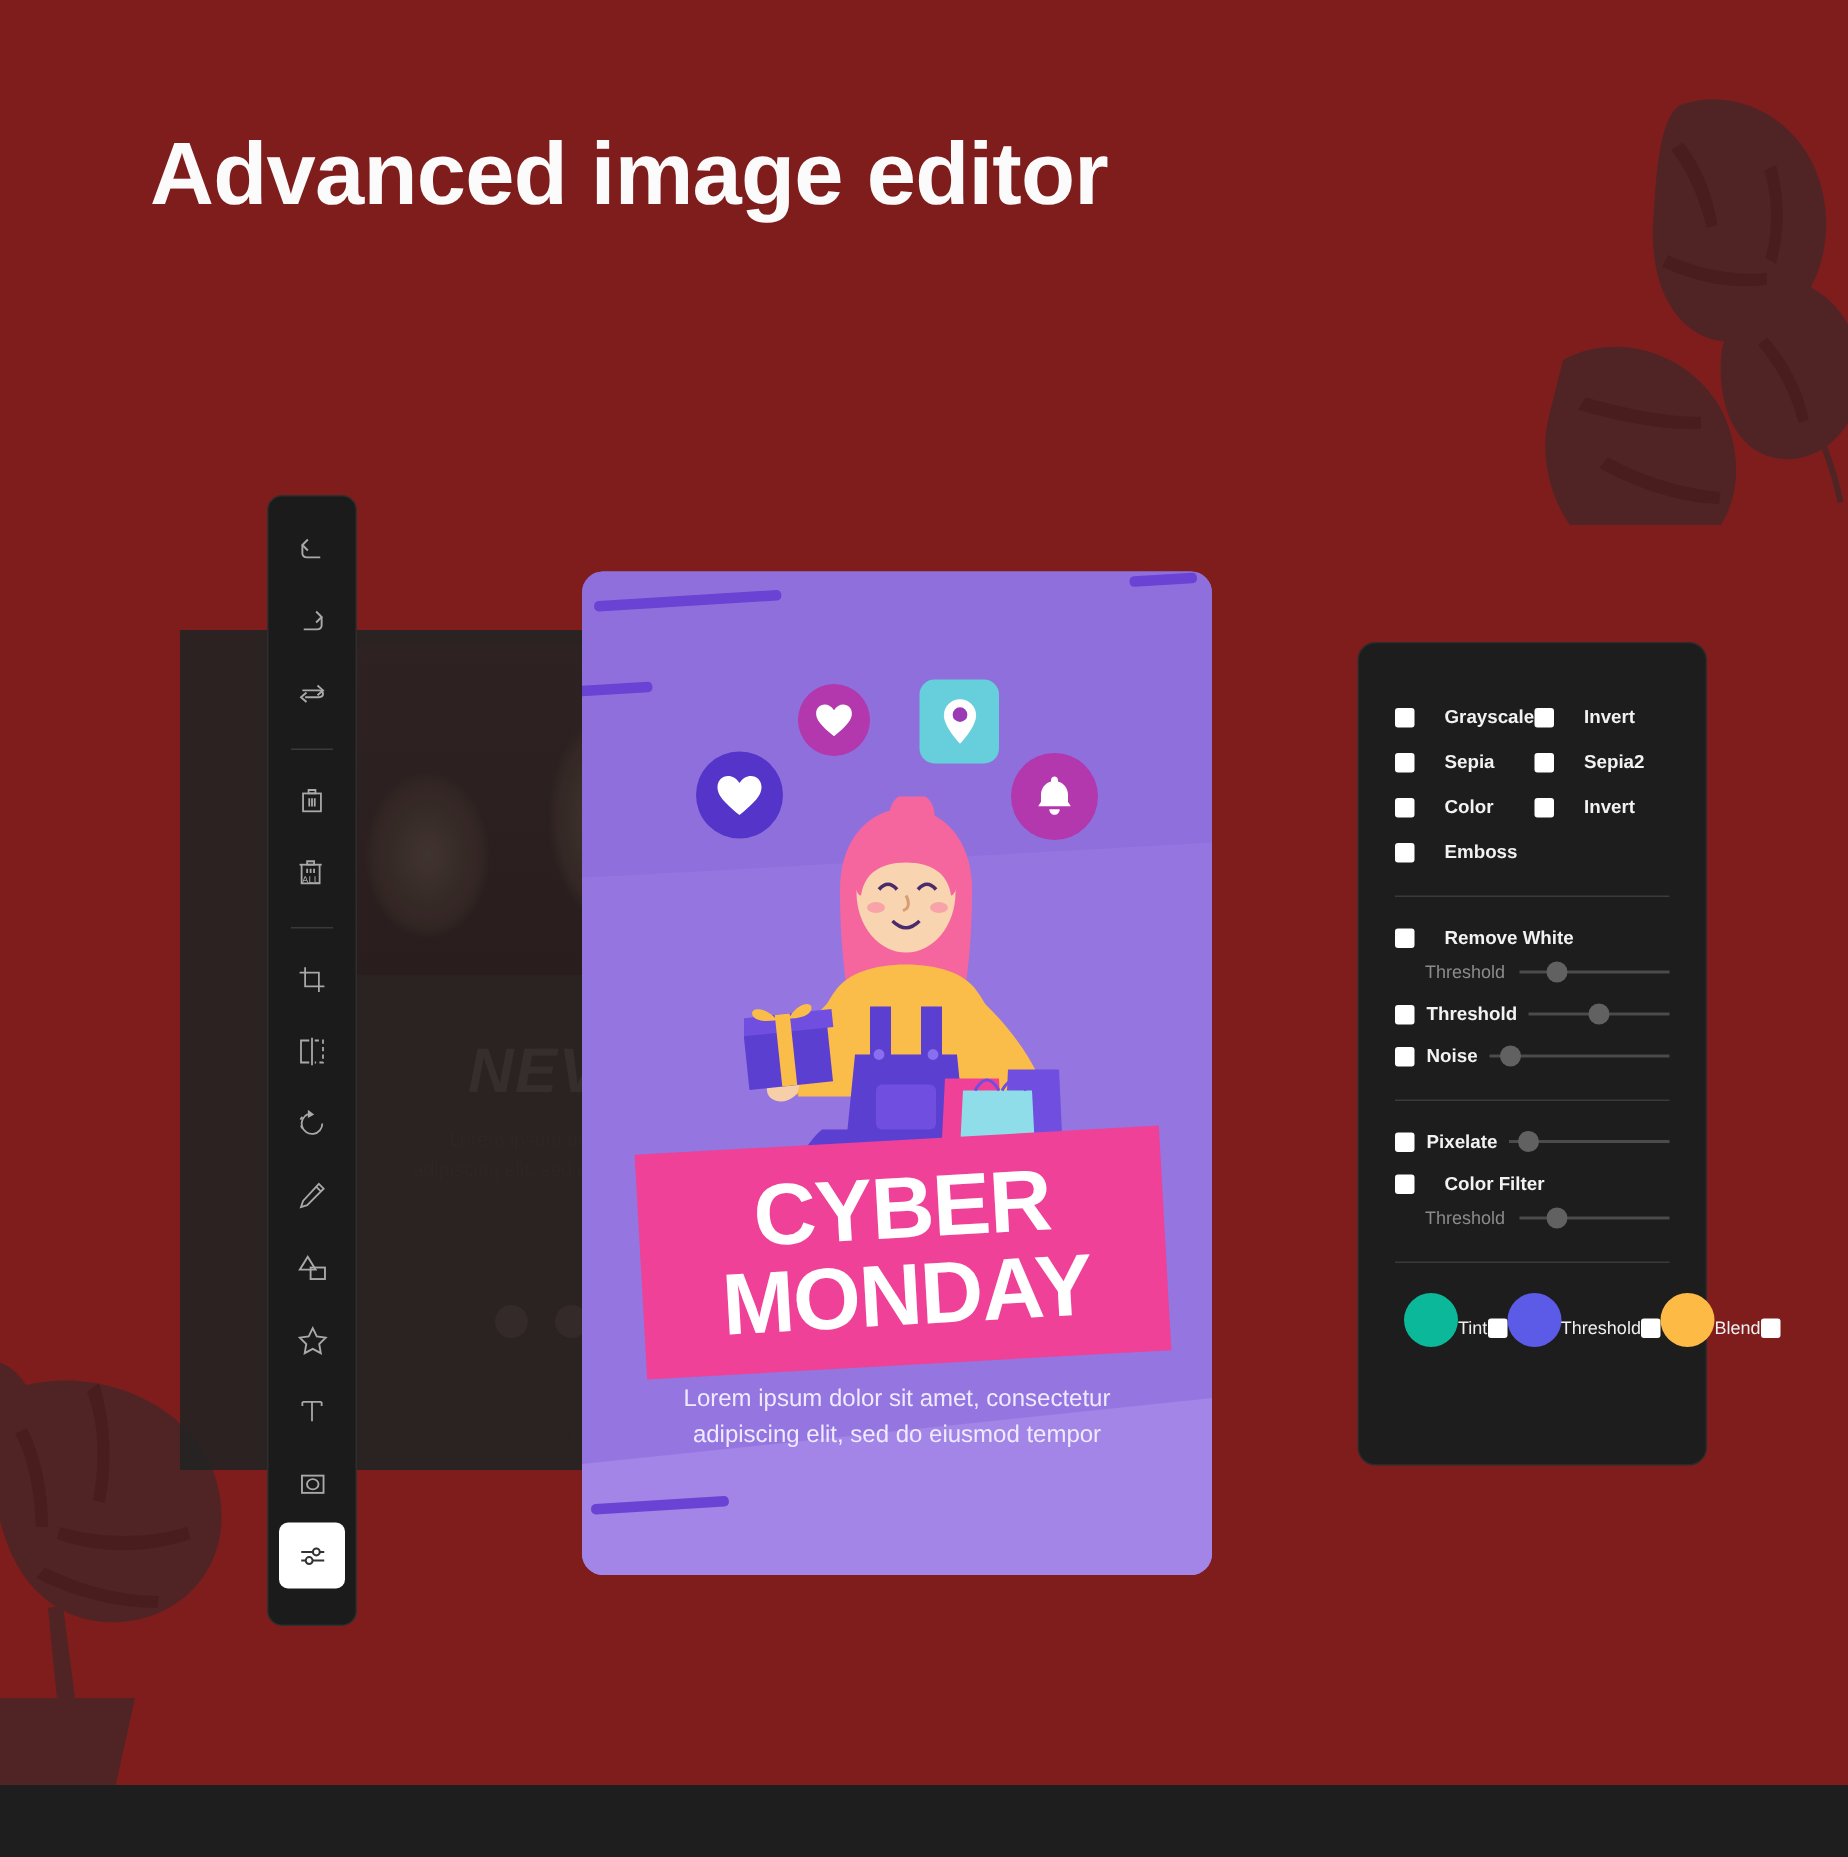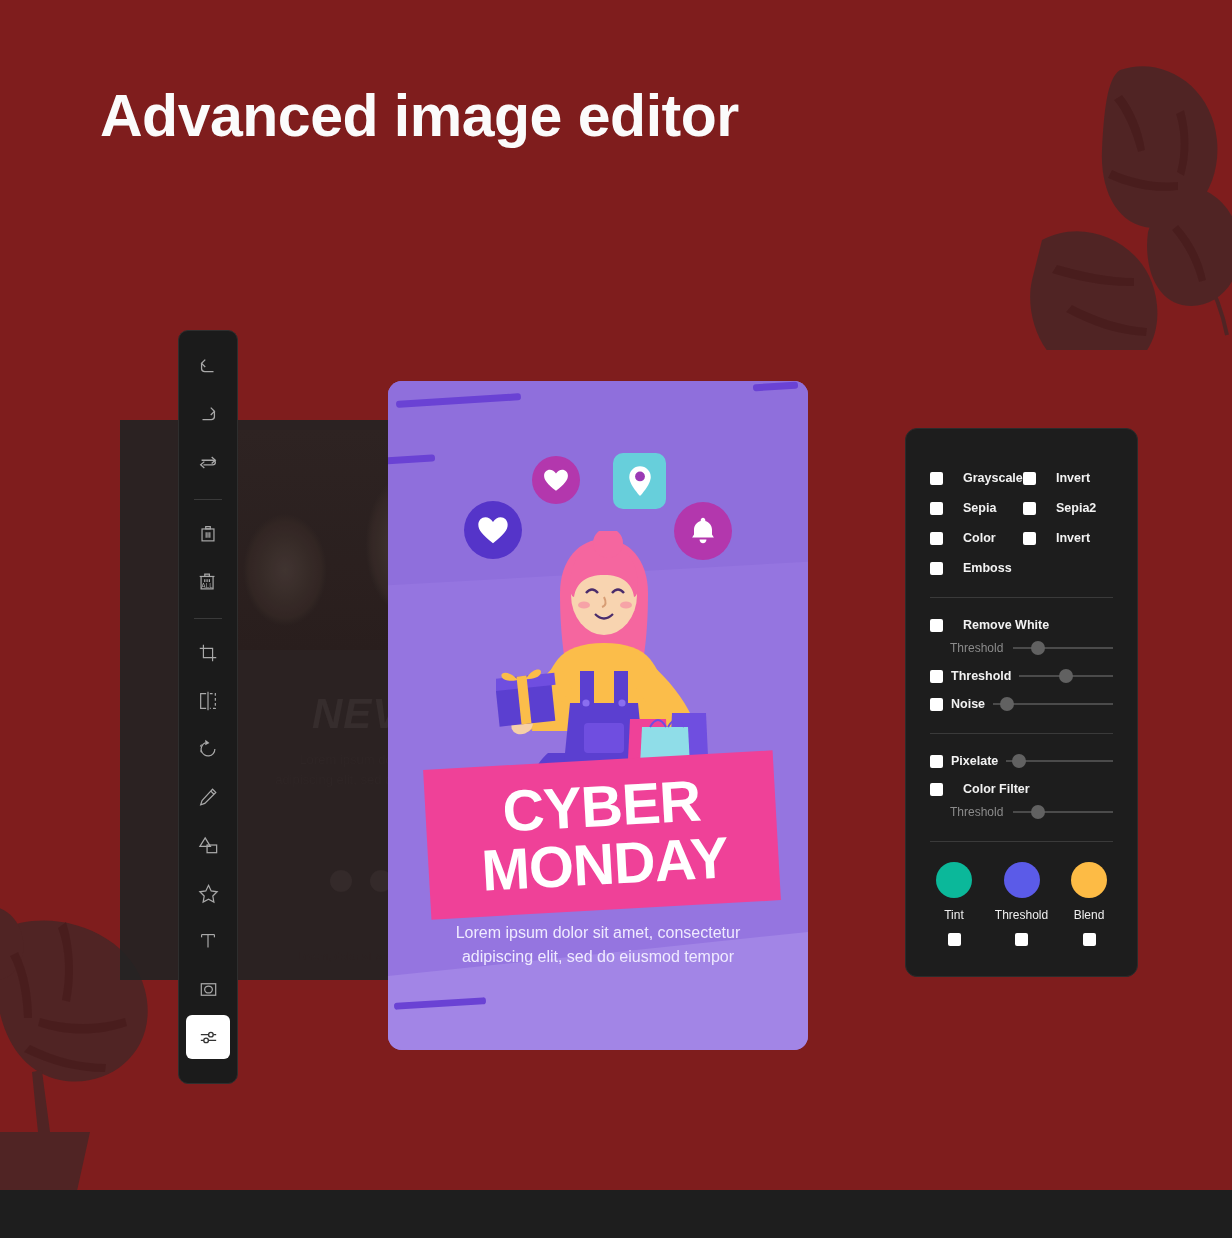--- a/index.html
+++ b/index.html
@@ -162,21 +162,21 @@
   .slider-row { display: flex; align-items: center; gap: 8px; margin-bottom: 14px; }
   .sub-row { display: flex; align-items: center; gap: 10px; margin: 9px 0 14px 20px; }
   .sub-label { color: #8b8b8b; font-size: 12px; white-space: nowrap; }
   .track { position: relative; flex: 1; height: 2px; background: #4b4b4b; min-width: 50px; }
   .thumb {
     position: absolute; top: -6px; width: 14px; height: 14px;
     border-radius: 50%; background: #616161; transform: translateX(-50%); cursor: pointer;
   }
 
   .swatches { display: flex; justify-content: space-between; padding: 0 6px; }
-  .sw-col { display: flex; flex-direction: column; align-items: center; }
+  .sw-col { display: flex; flex-direction: row; align-items: center; }
   .dot { width: 36px; height: 36px; border-radius: 50%; cursor: pointer; }
   .sw-label { margin-top: 10px; color: #efefef; font-size: 12px; }
   .sw-cbx { margin-top: 11px; width: 13px; height: 13px; background: #fff; border-radius: 2px; cursor: pointer; }
 </style>
 </head>
 <body>
 
 <div class="page">
 
   <svg class="leaf-tr" viewBox="0 0 230 300">

